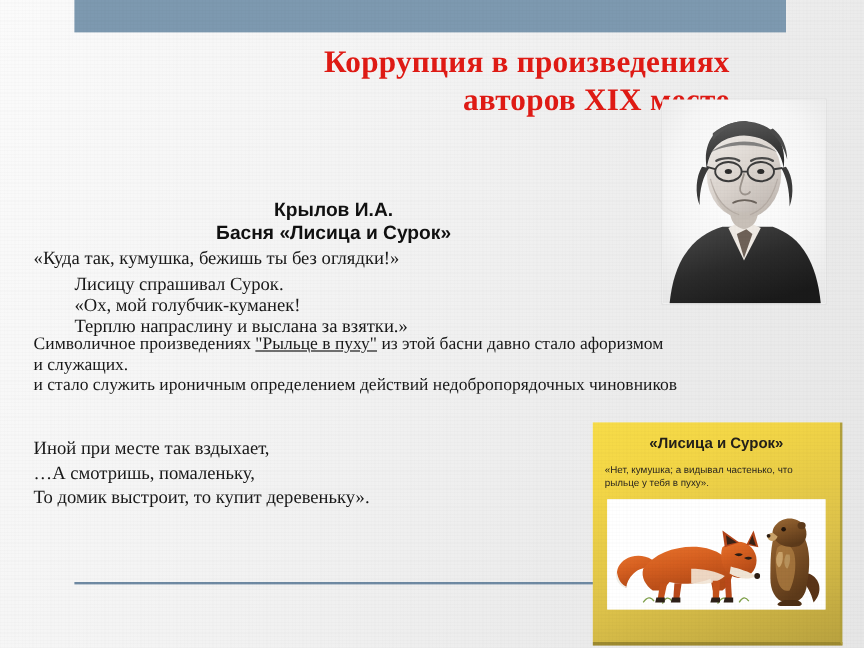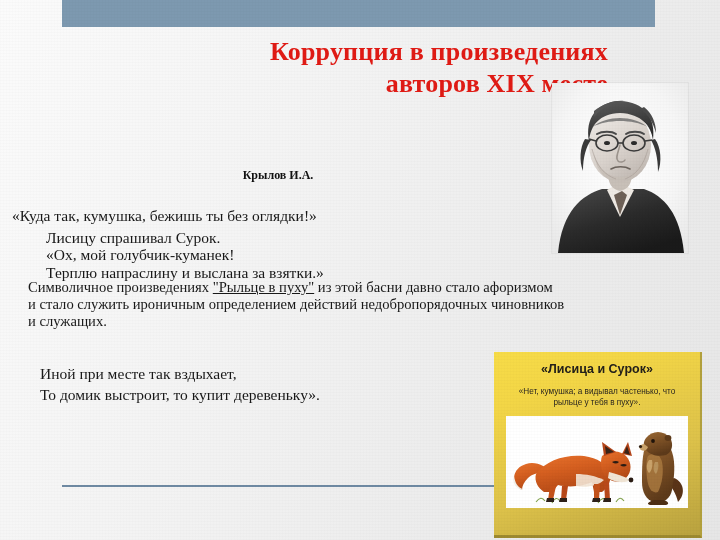--- a/index.html
+++ b/index.html
@@ -81,33 +81,33 @@
   }
   .portrait svg { display: block; width: 100%; height: 100%; }
 
   
   .author-block {
     position: absolute;
     left: 28px;
     top: 166px;
     width: 500px;
     text-align: center;
-    font-family: Liberation Serif, serif;
+    font-family: Liberation Sans, sans-serif;
     font-weight: bold;
-    font-size: 12px;
+    font-size: 16px;
     line-height: 19px;
     color: #111111;
     z-index: 12;
   }
   .author-block .aline { display: block; }
 
   
   .fable-quote {
     position: absolute;
-    left: 12px;
+    left: 28px;
     top: 207px;
     width: 470px;
     font-size: 15.5px;
     line-height: 17.5px;
     color: #191919;
     z-index: 12;
   }
   .fable-quote .q1 { display: block; margin-bottom: 4px; }
   .fable-quote .qline { display: block; margin-left: 34px; }
 
@@ -120,21 +120,21 @@
     line-height: 17.2px;
     color: #191919;
     z-index: 12;
   }
   .aphorism .apline { display: block; }
   .aphorism u { text-decoration: underline; text-underline-offset: 1px; }
 
   
   .verse {
     position: absolute;
-    left: 40px;
+    left: 28px;
     top: 364px;
     width: 440px;
     font-size: 15.5px;
     line-height: 20.5px;
     color: #191919;
     z-index: 12;
   }
   .verse .vline { display: block; }
 
   
@@ -165,21 +165,21 @@
     margin: 10px 8px 0 8px;
     text-align: center;
     font-family: "Liberation Sans", "DejaVu Sans", sans-serif;
     font-weight: bold;
     font-size: 12.5px;
     line-height: 14px;
     color: #24211a;
   }
   .fable-card-quote {
     margin: 10px 10px 0 10px;
-    text-align: center;
+    text-align: left;
     font-family: "Liberation Sans", "DejaVu Sans", sans-serif;
     font-size: 8.2px;
     line-height: 11px;
     color: #2a2620;
   }
   .fable-card-art {
     margin: 8px auto 0 auto;
     width: 182px;
     height: 92px;
     background: #fdfdfb;
@@ -261,37 +261,39 @@
 
       <path d="M59 86 C64 83 73 83 78 86" stroke="#6b635c" stroke-width="1.6" fill="none" stroke-linecap="round"></path>
 
       <path d="M40 66 C44 82 52 92 64 96" stroke="#a89f98" stroke-width="1" fill="none" opacity=".6"></path>
       <path d="M96 66 C92 82 84 92 73 96" stroke="#a89f98" stroke-width="1" fill="none" opacity=".6"></path>
     </svg>
   </div>
 
   <div class="author-block">
     <span class="aline">Крылов И.А.</span>
+    <span class="aline">Басня «Лисица и Сурок»</span>
   </div>
 
   <div class="fable-quote">
     <span class="q1">«Куда так, кумушка, бежишь ты без оглядки!»</span>
     <span class="qline">Лисицу спрашивал Сурок.</span>
     <span class="qline">«Ох, мой голубчик-куманек!</span>
     <span class="qline">Терплю напраслину и выслана за взятки.»</span>
   </div>
 
   <div class="aphorism">
     <span class="apline"><span>Символичное произведениях </span><u>"Рыльце в пуху"</u><span> из этой басни давно стало афоризмом</span></span>
+    <span class="apline">и служащих.</span>
     <span class="apline">и стало служить ироничным определением действий недобропорядочных чиновников</span>
-    <span class="apline">и служащих.</span>
   </div>
 
   <div class="verse">
     <span class="vline">Иной при месте так вздыхает,</span>
+    <span class="vline">…А смотришь, помаленьку,</span>
     <span class="vline">То домик выстроит, то купит деревеньку».</span>
   </div>
 
   <div class="hrule"></div>
 
   <div class="fable-card">
     <div class="fable-card-title">«Лисица и Сурок»</div>
     <div class="fable-card-quote">
       <span>«Нет,  кумушка; а видывал частенько, что</span>
       <span>рыльце у тебя в пуху».</span>

